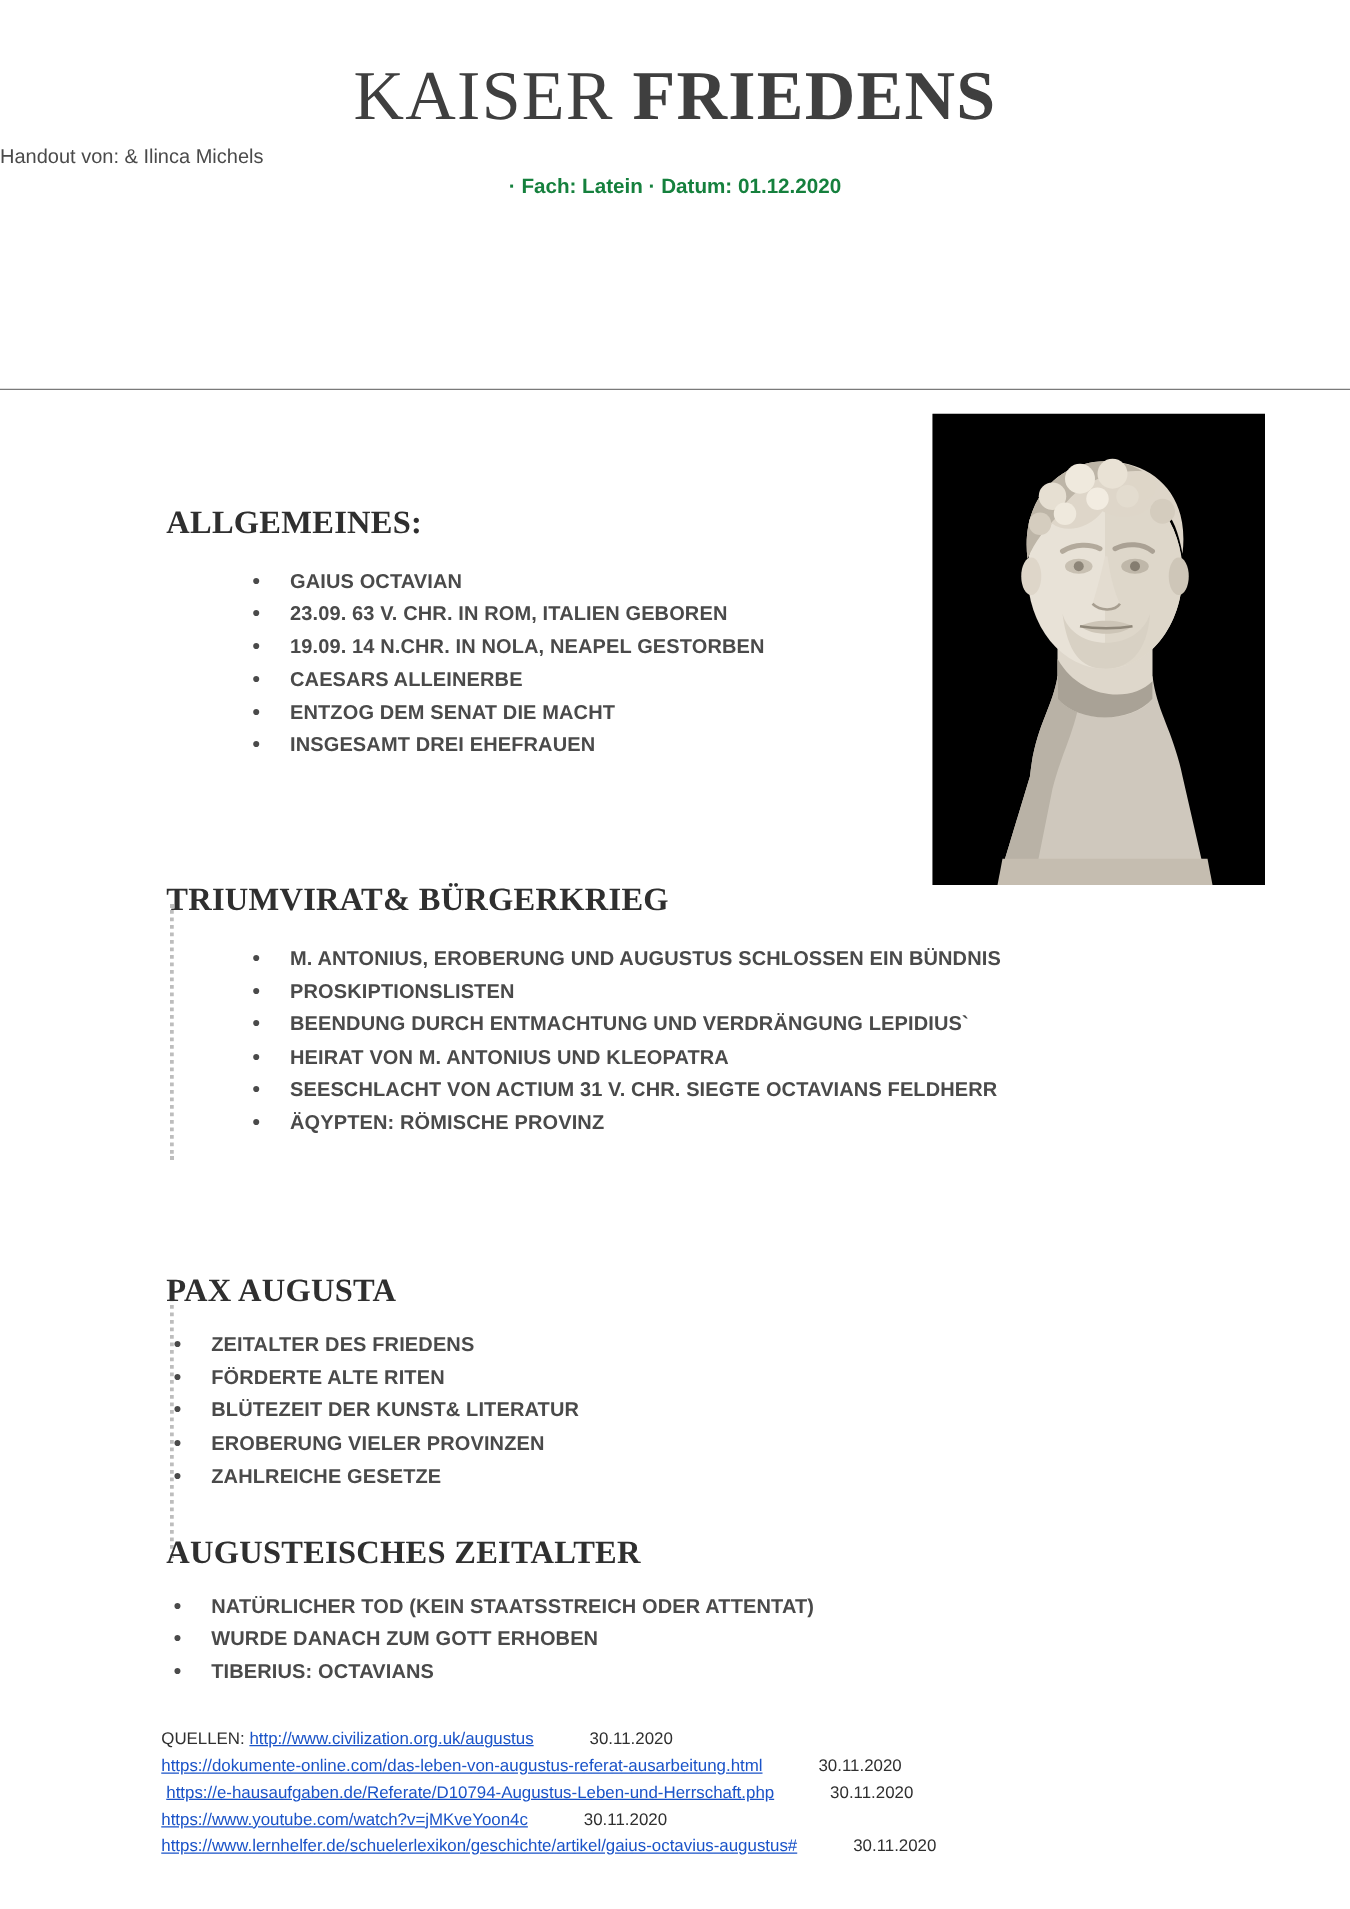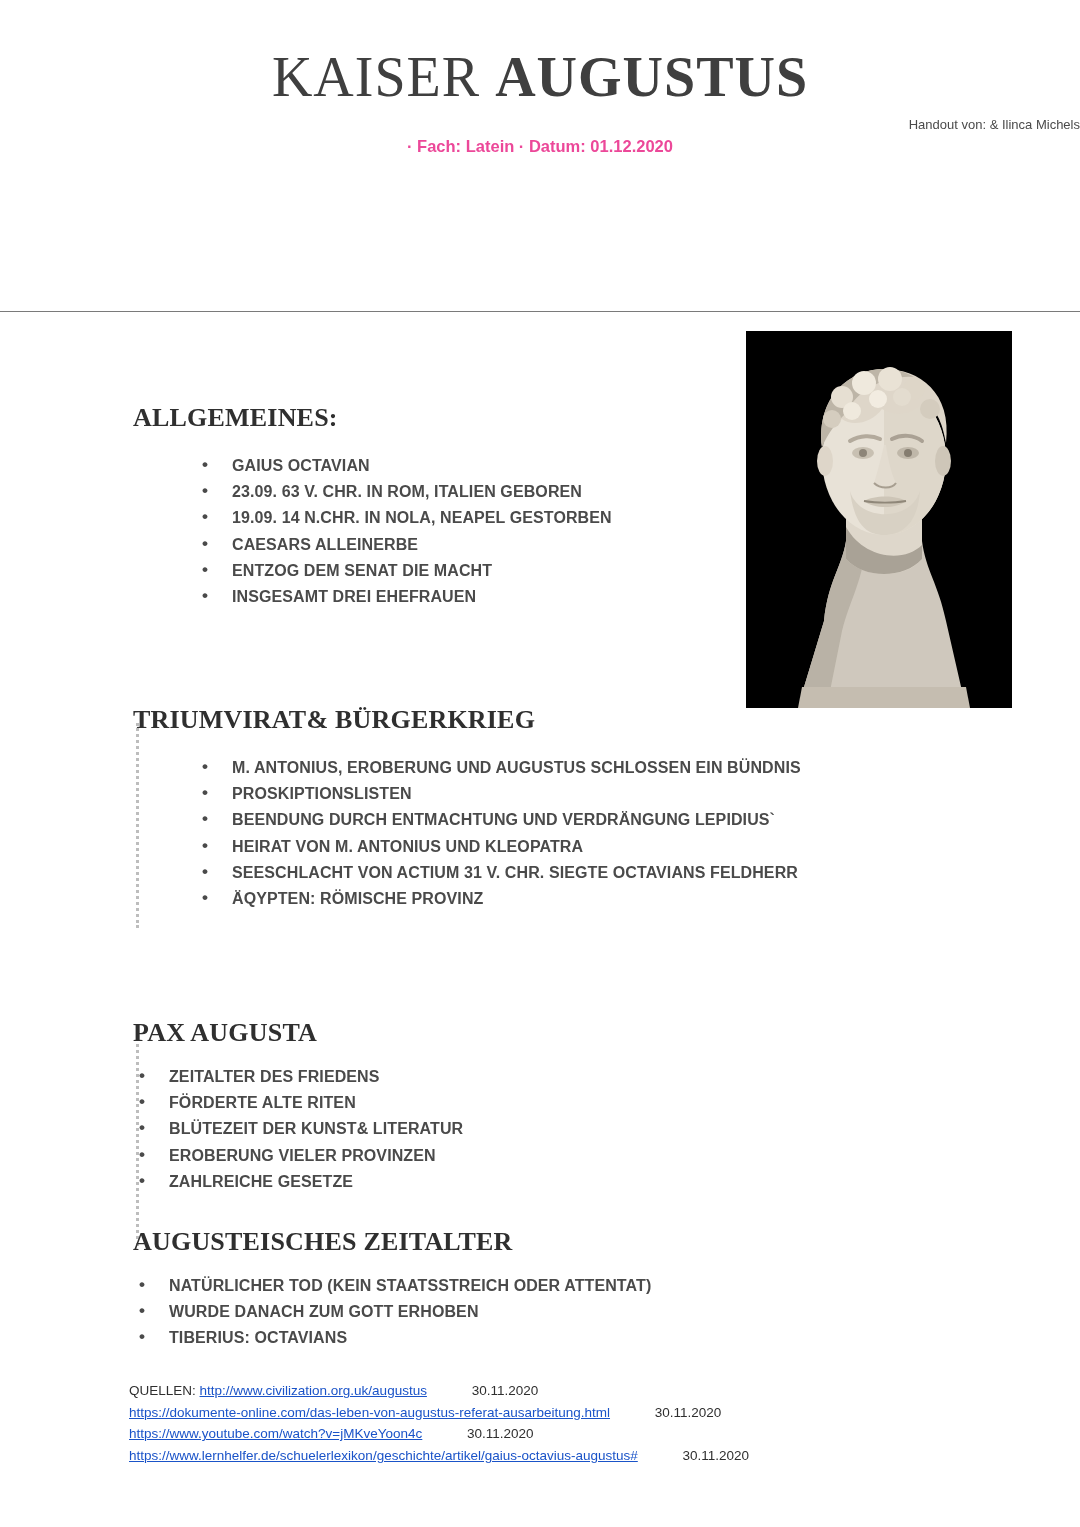--- a/index.html
+++ b/index.html
@@ -34,32 +34,32 @@
     color: #3f3f3f;
   }
   .title .t-light {
     font-weight: 400;
   }
   .title .t-bold {
     font-weight: 700;
   }
 
   .subtitle {
-    text-align: right;
+    text-align: left;
     margin-top: 10px;
-    font-size: 13px;
+    font-size: 16px;
     color: #4a4a4a;
     font-weight: 400;
   }
   .subtitle-2 {
     text-align: center;
     margin-top: 5px;
     font-size: 16.5px;
     font-weight: 700;
-    color: #ec4899;
+    color: #15803d;
   }
 
   .rule {
     position: absolute;
     left: 0;
     right: 0;
     top: 263px;
     height: 1px;
     background: #7a7a7a;
   }
@@ -161,21 +161,21 @@
   .sources .label { color: #2f2f2f; }
   .sources .date { color: #2f2f2f; margin-left: 41px; }
   .sources .row.indent { padding-left: 4px; }
 </style>
 </head>
 <body>
 
 <div class="page">
 
   <div class="title">
-    <span class="t-light">KAISER </span><span class="t-bold">AUGUSTUS</span>
+    <span class="t-light">KAISER </span><span class="t-bold">FRIEDENS</span>
   </div>
   <div class="subtitle">Handout von: &amp; Ilinca Michels</div>
   <div class="subtitle-2">· Fach: Latein · Datum: 01.12.2020</div>
 
   <div class="rule"></div>
 
   <div class="portrait">
     <svg width="266" height="377" viewBox="0 0 266 377">
       <rect x="0" y="0" width="266" height="377" fill="#000000"></rect>
 
@@ -270,20 +270,24 @@
   <div class="sources">
     <div class="row">
       <span class="label">QUELLEN:</span>
       <a href="#">http://www.civilization.org.uk/augustus</a>
       <span class="date">30.11.2020</span>
     </div>
     <div class="row">
       <a href="#">https://dokumente-online.com/das-leben-von-augustus-referat-ausarbeitung.html</a>
       <span class="date">30.11.2020</span>
     </div>
+    <div class="row indent">
+      <a href="#">https://e-hausaufgaben.de/Referate/D10794-Augustus-Leben-und-Herrschaft.php</a>
+      <span class="date">30.11.2020</span>
+    </div>
     <div class="row">
       <a href="#">https://www.youtube.com/watch?v=jMKveYoon4c</a>
       <span class="date">30.11.2020</span>
     </div>
     <div class="row">
       <a href="#">https://www.lernhelfer.de/schuelerlexikon/geschichte/artikel/gaius-octavius-augustus#</a>
       <span class="date">30.11.2020</span>
     </div>
   </div>
 

